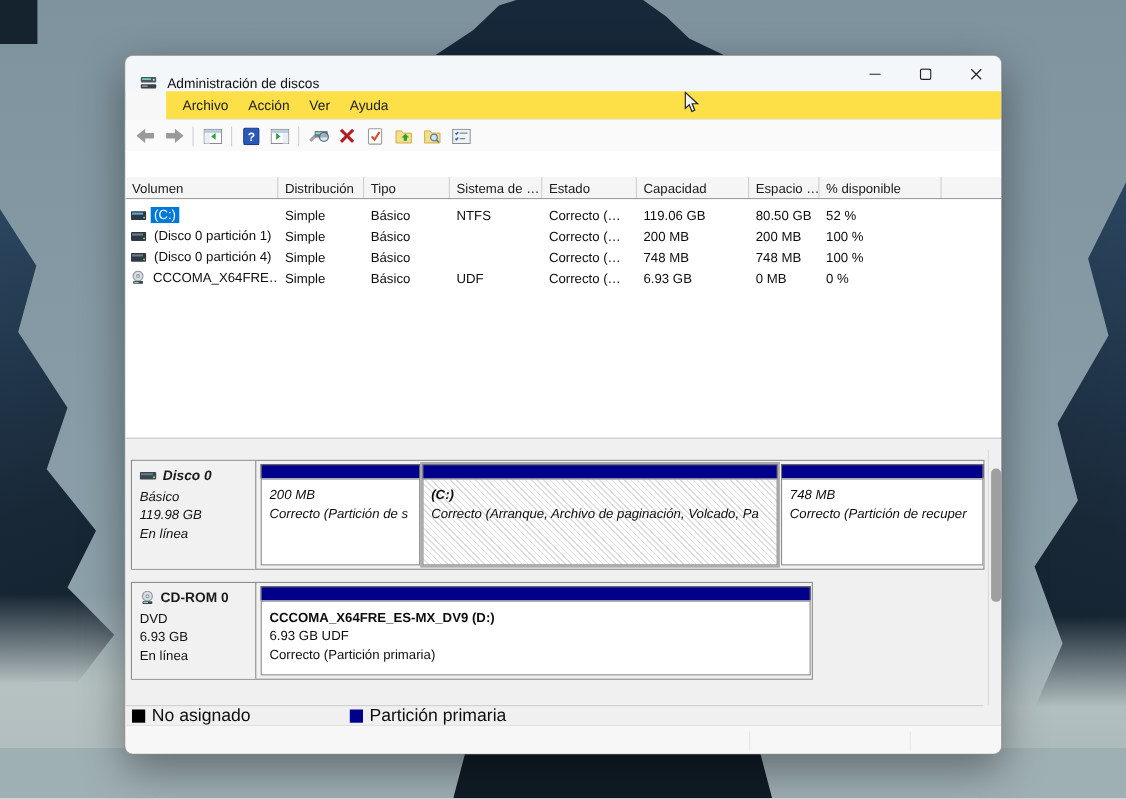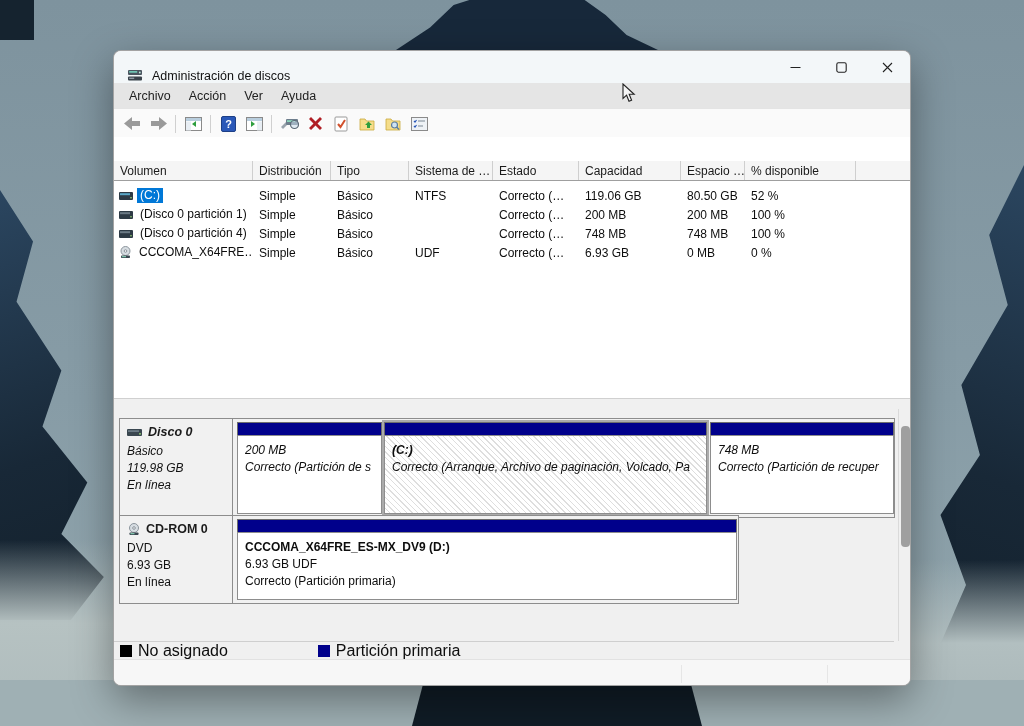--- a/index.html
+++ b/index.html
@@ -24,21 +24,21 @@
   #win{position:absolute;left:113px;top:50px;width:798px;height:636px;background:#f7f7f7;
        border-radius:8px;border:1px solid rgba(60,60,60,.45);box-shadow:0 14px 40px rgba(0,0,0,.38);
        overflow:hidden;box-sizing:border-box;font-size:12px;color:#1b1b1b;}
   #titlebar{height:32px;background:#f3f7f9;display:flex;align-items:flex-end;}
   #title-icon{margin-left:13px;width:16px;height:16px;flex:0 0 auto;}
   #title-text{margin-left:9px;font-size:12.5px;color:#111;}
   #caption-btns{margin-left:auto;display:flex;height:100%;}
   .cap-btn{width:46px;height:100%;display:flex;align-items:center;justify-content:center;}
   .cap-btn svg{display:block;}
   
-  #menubar{height:25px;background:#e5e5e5;border-bottom:1px solid #e4e4e4;display:flex;align-items:center;padding-left:6px;}
+  #menubar{height:25px;background:#fde047;border-bottom:1px solid #e4e4e4;display:flex;align-items:center;padding-left:6px;margin-left:37px;}
   .menu-item{padding:3px 9px;font-size:12.5px;color:#222;}
   
   #toolbar{height:29px;background:#fafafa;border-bottom:1px solid #d9d9d9;display:flex;align-items:center;padding-left:6px;gap:2px;}
   .tb-btn{width:24px;height:22px;display:flex;align-items:center;justify-content:center;}
   .tb-sep{width:1px;height:18px;background:#d0d0d0;margin:0 3px;}
   
   #listview{position:absolute;left:0;top:86px;width:100%;height:261px;background:#fff;border-bottom:1px solid #b5b5b5;}
   #list-header{display:grid;grid-template-columns:139px 78px 78px 84px 86px 102px 64px 111px 1fr;
                height:20px;background:#f5f5f5;border-bottom:1px solid #9f9f9f;box-sizing:border-box;margin-top:24px;}
   .hcell{border-right:1px solid #cfcfcf;padding:3px 0 0 6px;font-size:12px;color:#1a1a1a;
@@ -47,21 +47,21 @@
   .lrow{display:grid;grid-template-columns:139px 78px 78px 84px 86px 102px 64px 111px 1fr;height:19px;align-items:center;}
   .lcell{padding-left:6px;white-space:nowrap;overflow:hidden;font-size:12px;color:#0d0d0d;}
   .vol-cell{display:flex;align-items:center;gap:4px;padding-left:5px;}
   .vol-name{padding:0 3px;line-height:15px;}
   .vol-name.selected{background:#0078d7;color:#fff;}
   .row-icon{flex:0 0 auto;}
   
   #diskpane{position:absolute;left:0;top:347px;width:100%;height:261px;background:#f0f0f0;border-top:1px solid #d0d0d0;}
   .disk-row{position:absolute;border:1px solid #8d8d8d;background:#f1f1f1;box-sizing:border-box;}
   #disk0-row{left:5px;top:19px;width:776px;height:100px;font-style:italic;}
-  #cdrom-row{left:5px;top:116px;width:620px;height:89px;}
+  #cdrom-row{left:5px;top:130px;width:620px;height:89px;}
   .disk-label{position:absolute;left:0;top:0;width:113px;height:100%;border-right:1px solid #8d8d8d;
               box-sizing:border-box;padding:6px 0 0 7px;background:#f1f1f1;}
   .disk-label .dl-title{display:flex;align-items:center;gap:5px;font-weight:bold;font-size:12.5px;margin-bottom:4px;}
   .disk-label .dl-line{font-size:12px;line-height:17px;color:#111;}
   .partition{position:absolute;top:3px;bottom:3px;box-sizing:border-box;}
   .part-head{height:13px;background:#00008b;border:1px solid #6d6d6d;border-bottom:none;box-sizing:border-box;}
   .part-body{position:absolute;left:0;right:0;top:13px;bottom:0;background:#fff;border:1px solid #8d8d8d;
              box-sizing:border-box;padding:6px 0 0 7px;overflow:hidden;}
   .partition.selected .part-body{background:repeating-linear-gradient(45deg,#ffffff 0,#ffffff 3px,#dedede 3px,#dedede 4px);}
   .partition.selected{outline:2px solid #ababab;}

